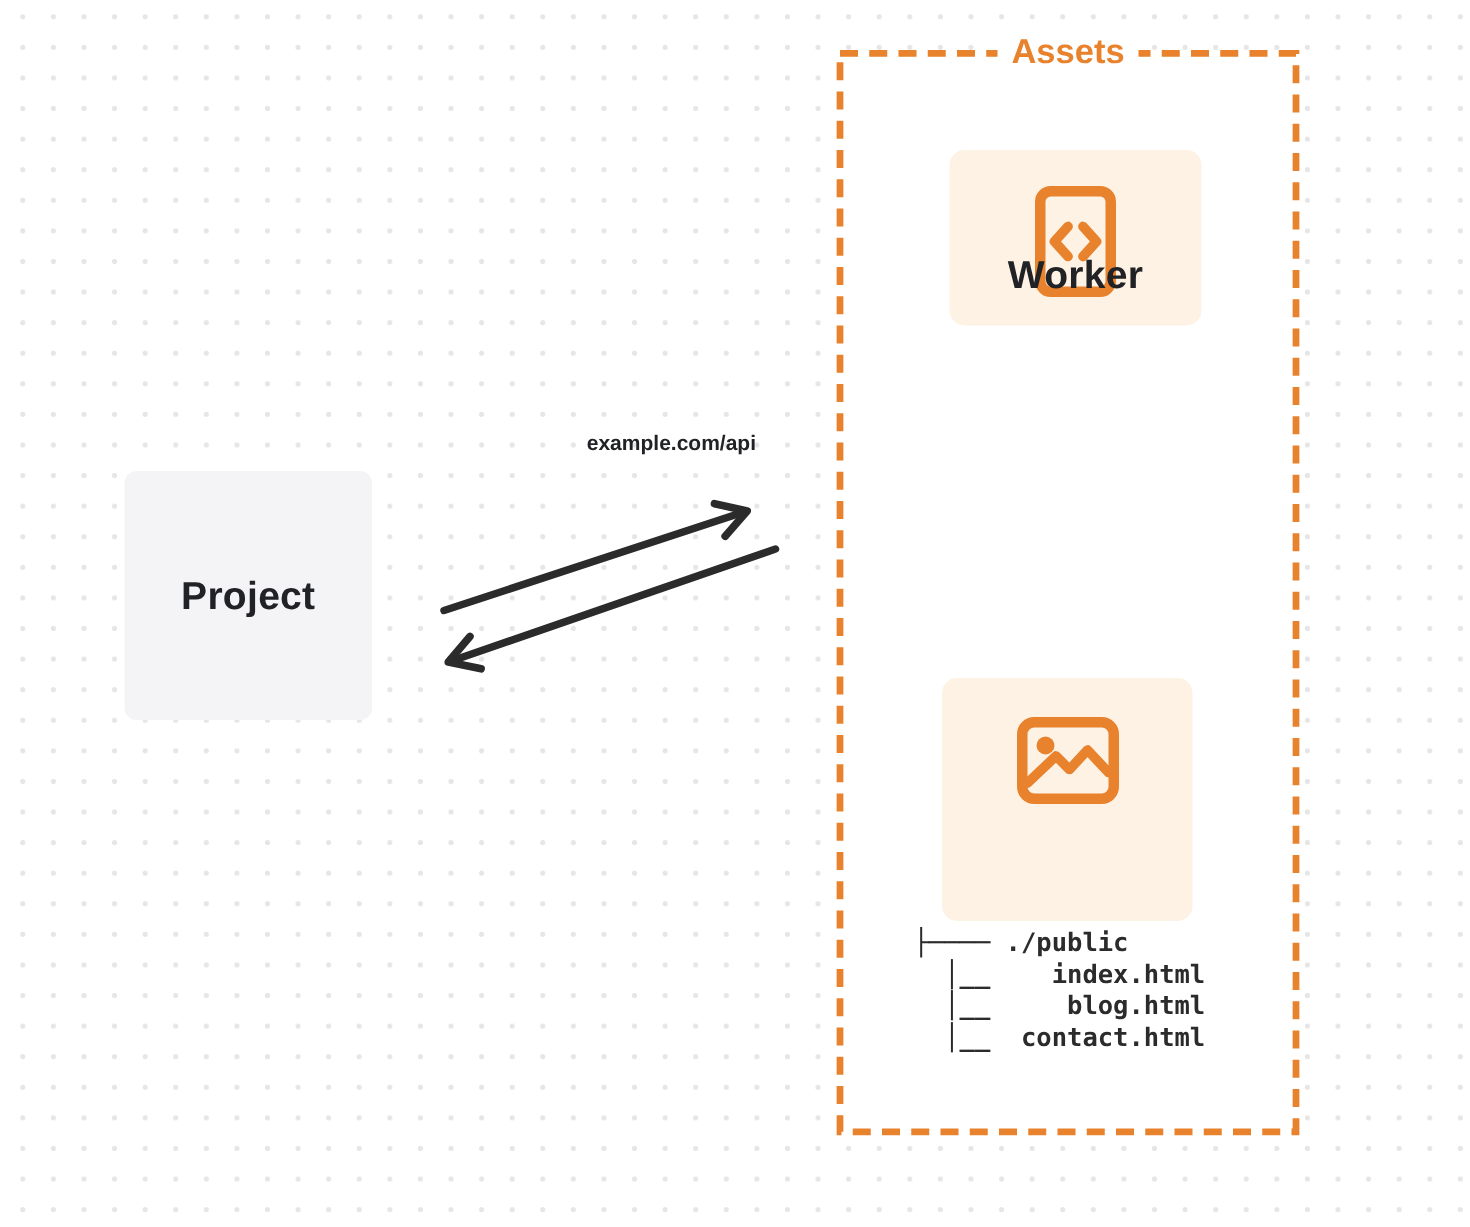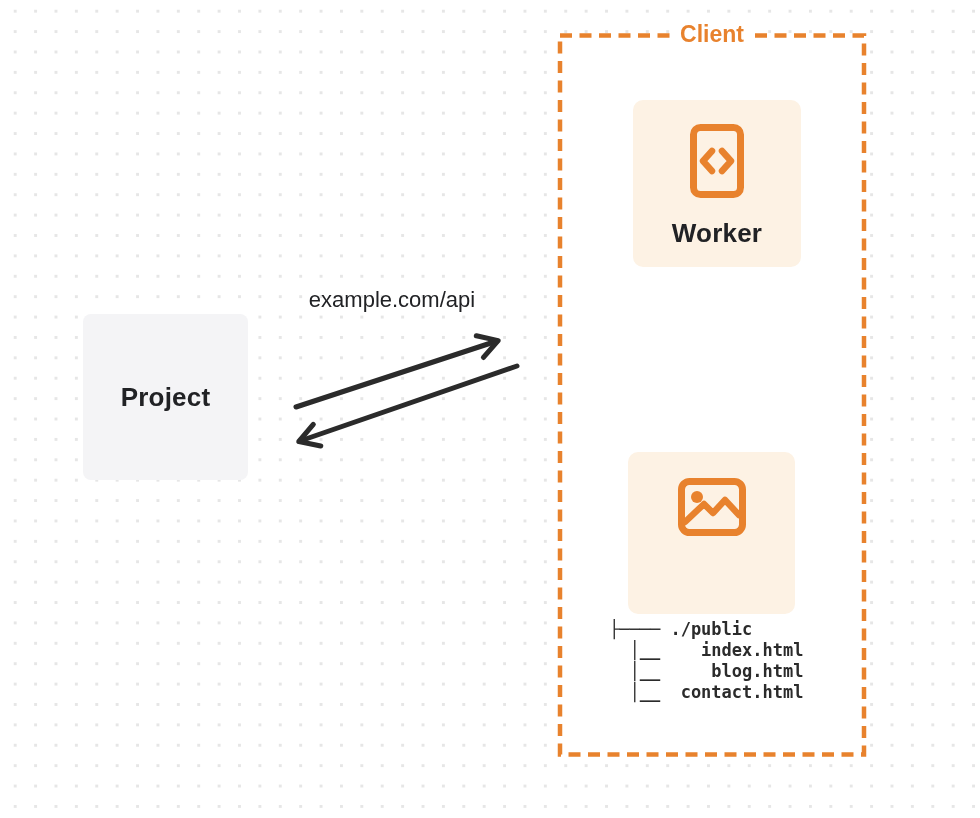--- a/index.html
+++ b/index.html
@@ -24,30 +24,30 @@
   .project-boundary{fill:#ffffff;stroke:var(--c-accent);stroke-width:4.5;}
   .arrow{stroke:var(--c-line);stroke-width:5;stroke-linecap:round;fill:none;}
   .arrow-head{stroke:var(--c-line);fill:none;stroke-linecap:round;stroke-linejoin:round;}
   .client-node{
     position:absolute;left:83px;top:314px;width:165px;height:166px;
     background:var(--c-client);border-radius:8px;
     display:flex;align-items:center;justify-content:center;
   }
   .node-label{font-weight:700;font-size:26px;color:var(--c-ink);letter-spacing:.2px;}
   .url-label{
-    position:absolute;left:280px;top:287px;width:224px;text-align:center;
-    font-weight:400;font-size:22px;color:var(--c-ink);
+    position:absolute;left:280px;top:287px;width:224px;text-align:right;
+    font-weight:700;font-size:14px;color:var(--c-ink);
   }
   .project-title{position:absolute;left:558px;top:20px;width:308px;text-align:center;}
   .project-title span{
     display:inline-block;background:#fff;padding:0 9px;
     font-weight:700;font-size:23px;line-height:28px;color:var(--c-accent);
   }
   .panel{position:absolute;background:var(--c-panel);border-radius:10px;}
-  .worker-panel{left:633px;top:100px;width:168px;height:167px;}
+  .worker-panel{left:633px;top:100px;width:168px;height:117px;}
   .assets-panel{left:628px;top:452px;width:167px;height:162px;}
   .panel .icon{position:absolute;left:0;right:0;display:flex;justify-content:center;}
   .worker-panel .icon{top:24px;}
   .assets-panel .icon{top:26px;}
   .panel .node-label{position:absolute;left:0;right:0;bottom:18px;text-align:center;}
   .icon-stroke{stroke:var(--c-accent);fill:none;}
   .icon-fill{fill:var(--c-accent);}
   .file-tree{
     position:absolute;left:609px;top:619px;
     font-family:"DejaVu Sans Mono","Liberation Mono",monospace;
@@ -64,21 +64,21 @@
       <marker id="head" viewBox="0 0 10 10" refX="7.6" refY="5" markerWidth="6" markerHeight="6" orient="auto">
         <path class="arrow-head" d="M1.6 1.2 L8 5 L1.6 8.8" stroke-width="1.7"></path>
       </marker>
     </defs>
     <rect class="project-boundary" x="560" y="35.5" width="304" height="719" stroke-dasharray="12 7.5"></rect>
     <line class="arrow" x1="296" y1="407" x2="497" y2="341" marker-end="url(#head)"></line>
     <line class="arrow" x1="517" y1="366" x2="300" y2="441" marker-end="url(#head)"></line>
   </svg>
 
   <div class="project-title">
-    <span>Client</span>
+    <span>Assets</span>
   </div>
 
   <div class="client-node">
     <span class="node-label">Project</span>
   </div>
 
   <div class="url-label">example.com/api</div>
 
   <div class="panel worker-panel">
     <span class="icon">

